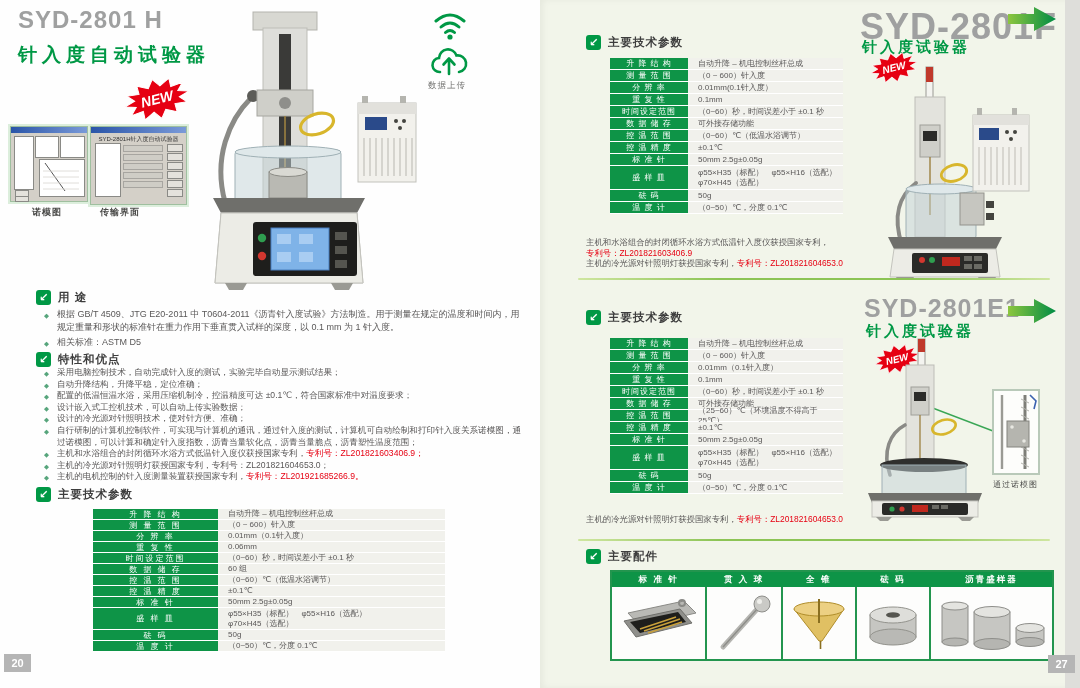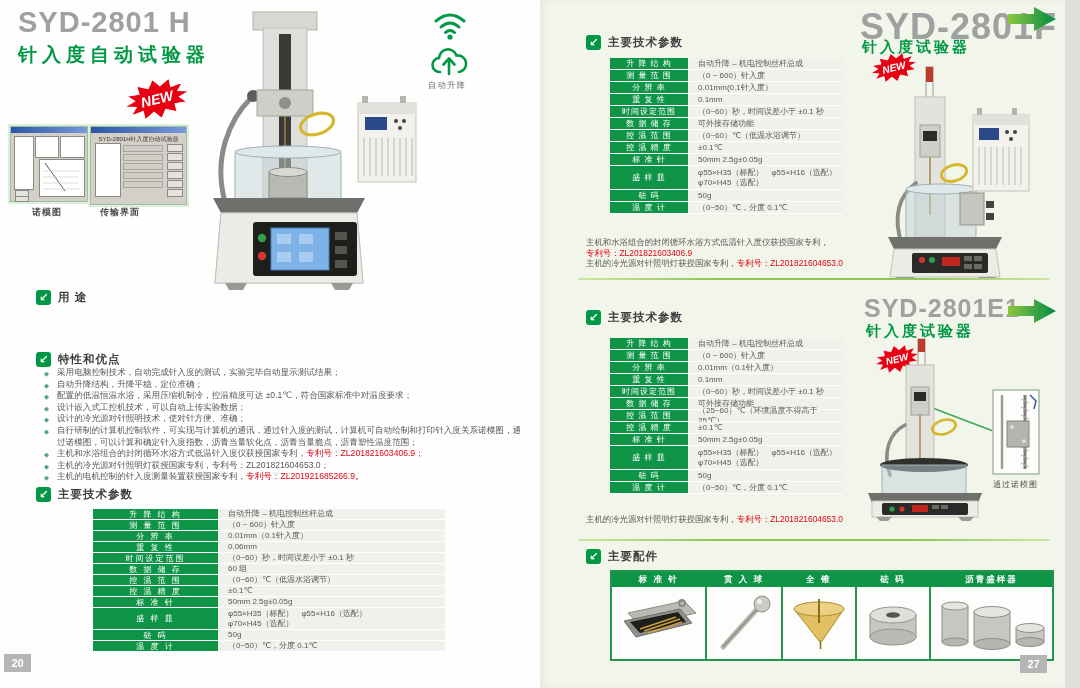--- a/index.html
+++ b/index.html
@@ -5,21 +5,21 @@
   html,body{margin:0;padding:0;}
   body{width:1080px;height:688px;position:relative;font-family:"Liberation Sans","DejaVu Sans",sans-serif;background:#fff;overflow:hidden;}
   .page{position:absolute;top:0;height:688px;width:540px;}
   #page-left{left:0;background:#fefefe;}
   #page-right{left:540px;background:#f2f5ea;box-shadow:inset 3px 0 6px rgba(0,0,0,.05);}
   .edge-strip{position:absolute;right:0;top:0;width:15px;height:688px;background:#dededa;}
   .abs{position:absolute;}
   
   .model-title{font-weight:bold;color:#9fa0a0;letter-spacing:1px;}
   .model-sub{font-weight:bold;color:#009845;text-align:center;}
-  #lp-model{left:18px;top:6px;font-size:29px;}
+  #lp-model{left:18px;top:6px;font-size:24px;}
   #lp-sub{left:18px;top:42px;font-size:19px;letter-spacing:5px;}
   #f-model{left:320px;top:6px;font-size:36px;}
   #f-sub{left:322px;top:38px;font-size:15px;letter-spacing:3px;}
   #e1-model{left:324px;top:294px;font-size:25px;}
   #e1-sub{left:326px;top:322px;font-size:15px;letter-spacing:3px;}
   
   .sec-h{display:flex;align-items:center;gap:7px;}
   .sec-icon{width:15px;height:15px;background:#009845;border-radius:3px;color:#fff;font-size:11px;font-weight:bold;display:flex;align-items:center;justify-content:center;line-height:1;}
   .sec-title{font-size:11.5px;font-weight:bold;color:#3d3d3d;letter-spacing:1px;}
   
@@ -53,21 +53,21 @@
   
   #acc-table{left:70px;top:570px;width:440px;border:2px solid #23954e;background:#fff;}
   #acc-head{display:flex;background:#0e9447;height:15px;}
   #acc-head .acc-h{color:#fff;font-size:8.5px;font-weight:bold;display:flex;align-items:center;justify-content:center;letter-spacing:2px;border-right:2px solid #0e9447;}
   #acc-cells{display:flex;height:72px;}
   .acc-cell{display:flex;align-items:center;justify-content:center;background:#fdfdfc;border-right:2px solid #23954e;}
   .acc-cell:last-child,#acc-head .acc-h:last-child{border-right:none;}
   
   .pg-badge{width:27px;height:18px;background:#b5b5b5;color:#fff;font-size:11px;font-weight:bold;display:flex;align-items:center;justify-content:center;}
   #pg26{left:4px;top:654px;}
-  #pg27{left:480px;top:655px;}
+  #pg27{left:508px;top:655px;}
   
   #upload-label{left:428px;top:80px;font-size:8.5px;color:#727270;letter-spacing:1px;}
   
   .thumb{position:absolute;background:#d4d0c8;border:1px solid #9fbf9f;box-shadow:0 0 0 2px #dceedc;}
   .thumb .tbar{height:6px;background:linear-gradient(to right,#2a55a8,#7a9ad8);}
   #thumb1{left:10px;top:126px;width:76px;height:74px;}
   #thumb2{left:90px;top:126px;width:95px;height:77px;}
   .panel{position:absolute;background:#fff;border:1px solid #8a8a86;}
   .btn-sm{position:absolute;background:#e4e2dc;border:1px solid #8a8a86;}
   .fline{position:absolute;background:#cfcdc6;border:1px solid #a7a5a0;}
@@ -94,21 +94,21 @@
       <path d="M12.5 20.5 Q17 16.5 21.5 20.5" fill="none" stroke="#009845" stroke-width="3" stroke-linecap="round"></path>
       <circle cx="17" cy="25" r="2.6" fill="#009845"></circle>
     </svg>
   </div>
   <div class="abs" style="left:430px;top:46px;">
     <svg width="38" height="32" viewBox="0 0 38 32">
       <path d="M10 26 A7 7 0 0 1 9 12 A9 9 0 0 1 26.5 9.5 A7.5 7.5 0 0 1 29 26" fill="none" stroke="#009845" stroke-width="2.6" stroke-linecap="round"></path>
       <path d="M19 28 V13 M13.5 18.5 L19 12.5 L24.5 18.5" fill="none" stroke="#009845" stroke-width="2.6" stroke-linecap="round" stroke-linejoin="round"></path>
     </svg>
   </div>
-  <div class="abs" id="upload-label">自动升降</div>
+  <div class="abs" id="upload-label">数据上传</div>
 
   <div class="star-wrap" style="left:124px;top:78px;transform:rotate(-14deg);">
     <svg class="star-svg" width="66" height="42" viewBox="0 0 66 42">
         <polygon points="66.0,21.0 55.2,24.2 61.6,31.0 49.3,29.8 49.5,38.3 39.0,33.1 33.0,41.0 27.0,33.1 16.5,38.3 16.7,29.8 4.4,31.0 10.8,24.2 0.0,21.0 10.8,17.8 4.4,11.0 16.7,12.2 16.5,3.7 27.0,8.9 33.0,1.0 39.0,8.9 49.5,3.7 49.3,12.2 61.6,11.0 55.2,17.8" fill="#e60012" stroke="#fff" stroke-width="1"></polygon>
         <text class="star-txt" x="33" y="26" text-anchor="middle" font-size="14" font-weight="bold" fill="#fff" font-style="italic">NEW</text>
       </svg>
   </div>
 
   <div class="thumb" id="thumb1">
     <div class="tbar"></div>
@@ -192,20 +192,24 @@
       </g>
       <rect x="167" y="96" width="6" height="7" fill="#b5b5af"></rect>
         <rect x="205" y="96" width="6" height="7" fill="#b5b5af"></rect>
     </svg>
   </div>
 
   <div class="abs sec-h" style="left:36px;top:290px;">
     <span class="sec-icon">↙</span>
     <span class="sec-title">用 途</span>
   </div>
+  <ul class="abs bullets" id="usage-list">
+      <li><span>根据 GB/T 4509、JTG E20-2011 中 T0604-2011《沥青针入度试验》方法制造。用于测量在规定的温度和时间内，用规定重量和形状的标准针在重力作用下垂直贯入试样的深度，以 0.1 mm 为 1 针入度。</span></li>
+      <li><span>相关标准：ASTM D5</span></li>
+    </ul>
 
   <div class="abs sec-h" style="left:36px;top:352px;">
     <span class="sec-icon">↙</span>
     <span class="sec-title">特性和优点</span>
   </div>
   <ul class="abs bullets" id="feat-list">
       <li><span>采用电脑控制技术，自动完成针入度的测试，实验完毕自动显示测试结果；</span></li>
       <li><span>自动升降结构，升降平稳，定位准确；</span></li>
       <li><span>配置的低温恒温水浴，采用压缩机制冷，控温精度可达 ±0.1℃，符合国家标准中对温度要求；</span></li>
       <li><span>设计嵌入式工控机技术，可以自动上传实验数据；</span></li>

